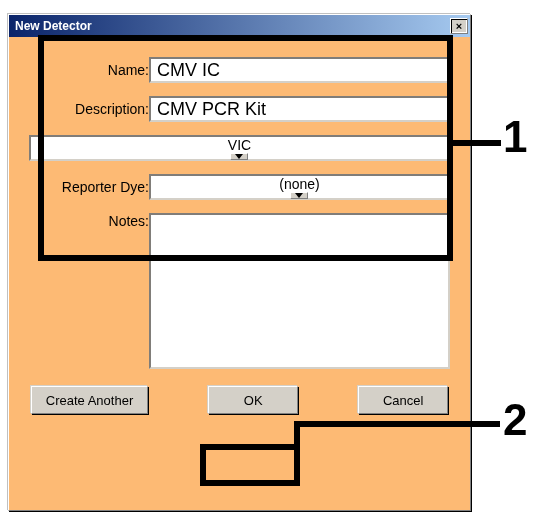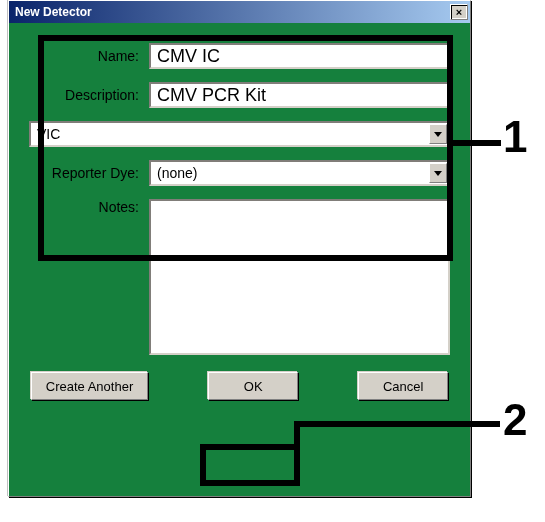--- a/index.html
+++ b/index.html
@@ -9,24 +9,24 @@
     font-family: Tahoma, Arial, sans-serif;
     font-size: 12px;
     background: #fff;
     width: 545px;
     height: 522px;
     position: relative;
   }
   .dialog {
     position: absolute;
     left: 8px;
-    top: 0;
+    top: 14px;
     width: 463px;
     height: 497px;
-    background: #15803d;
+    background: #fdba74;
     border: 1px solid #808080;
     border-top-color: #fff;
     border-left-color: #fff;
     box-shadow: 1px 1px 0 #000, -1px -1px 0 #c0c0c0;
   }
   .titlebar {
     background: linear-gradient(to right, #0a246a, #a6caf0);
     height: 22px;
     display: flex;
     align-items: center;
@@ -58,21 +58,20 @@
     padding: 20px 20px 14px 20px;
   }
   .row {
     display: flex;
     align-items: center;
     margin-bottom: 13px;
   }
   .lbl {
     width: 120px;
     text-align: right;
-    padding-right: 10px;
     font-size: 14px;
   }
   .field {
     flex: 1;
   }
   .text-input {
     width: 100%;
     height: 26px;
     font-size: 18px;
     padding: 2px 6px;
@@ -81,20 +80,21 @@
     font-family: Tahoma, Arial, sans-serif;
   }
   .select-wrap {
     position: relative;
     width: 100%;
     height: 26px;
     background: #fff;
     border: 2px inset #d4d0c8;
     display: flex;
     align-items: center;
+    flex-direction: column;
   }
   .select-val {
     flex: 1;
     padding: 0 6px;
     font-size: 14px;
   }
   .select-arrow {
     width: 18px;
     height: 20px;
     background: #d4d0c8;

